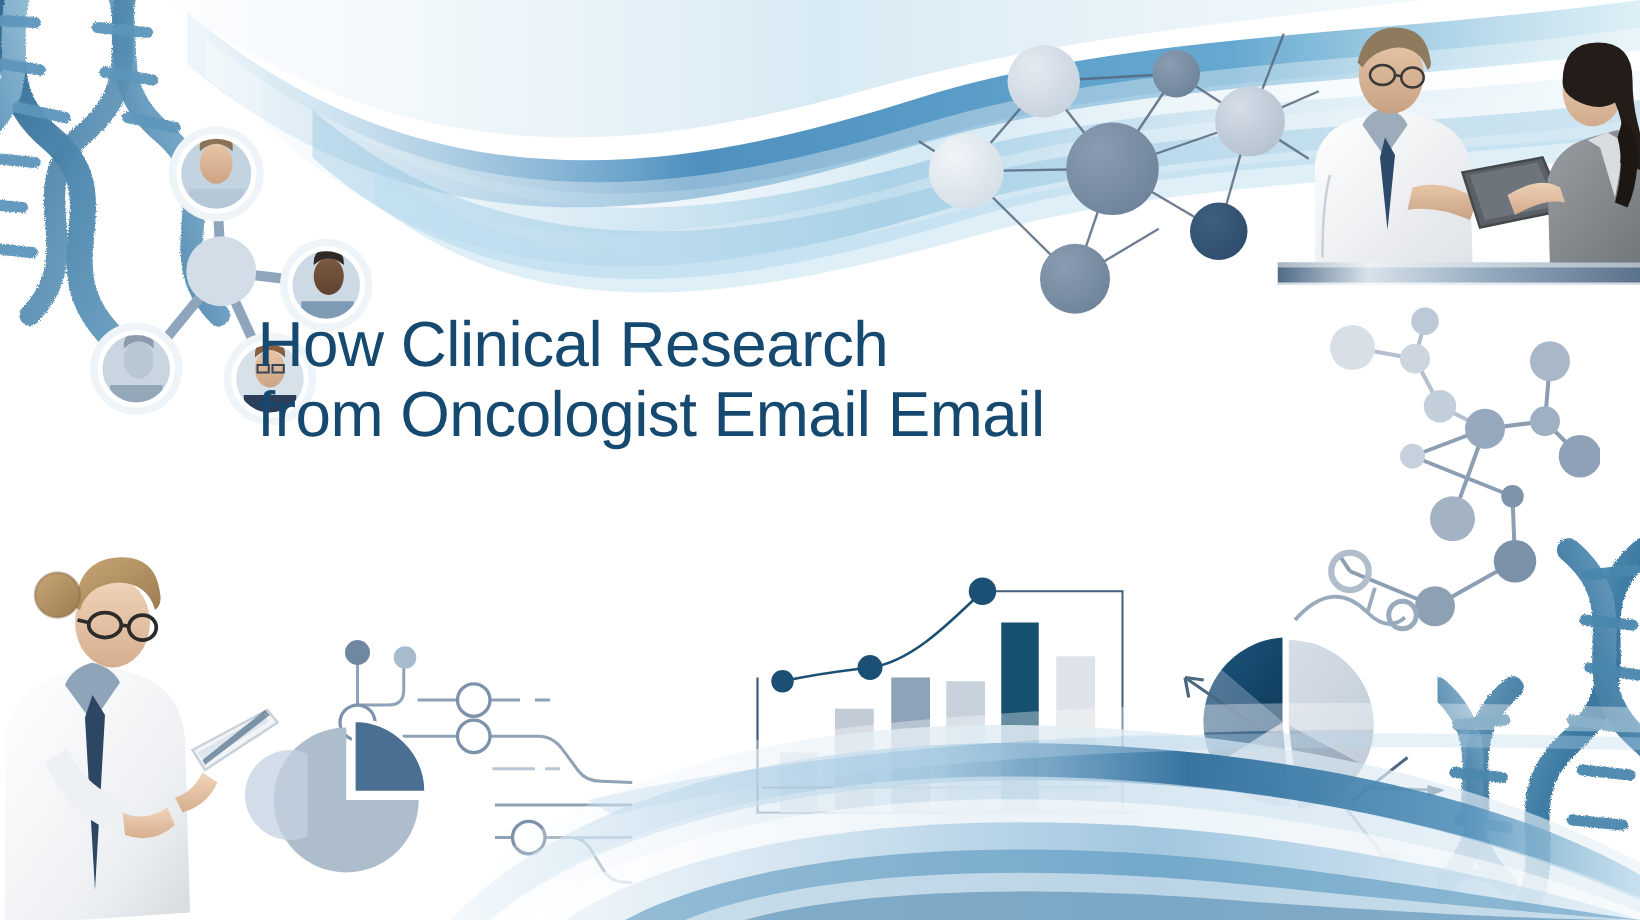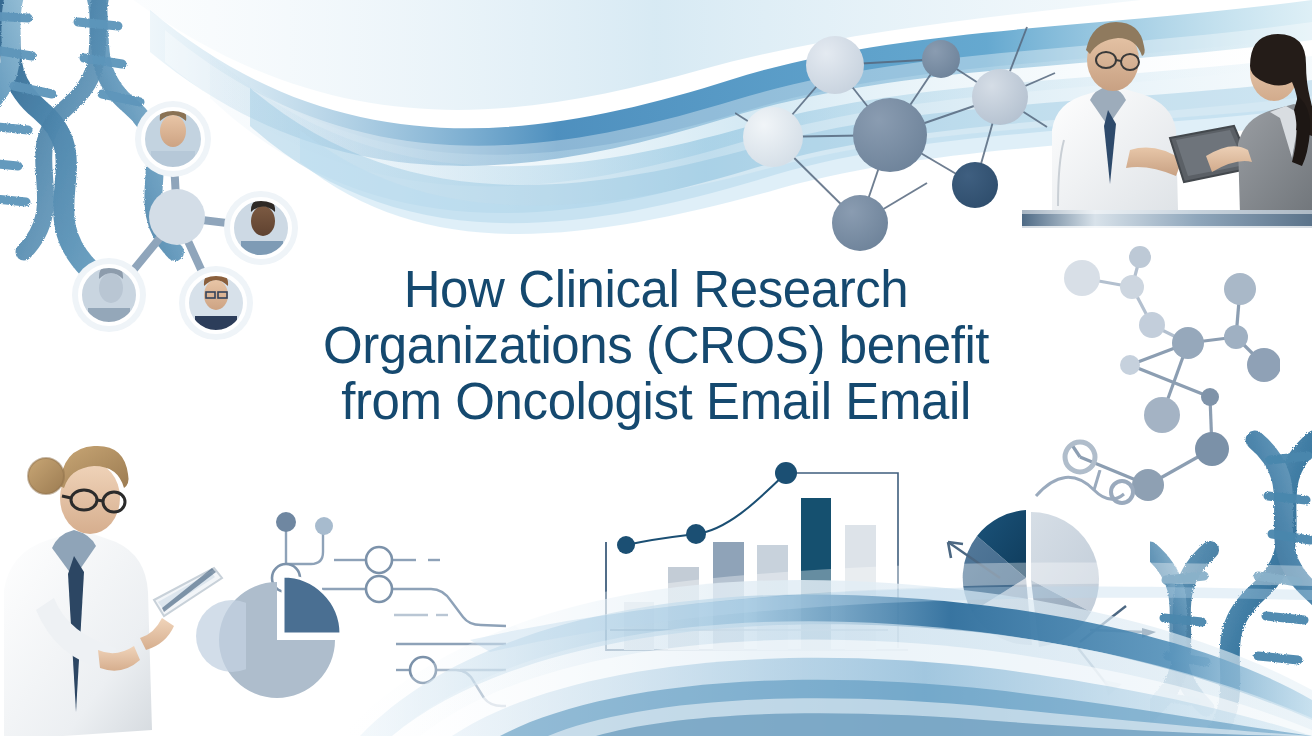--- a/index.html
+++ b/index.html
@@ -10,22 +10,22 @@
     overflow:hidden;
     position:relative;
   }
   #stage{position:relative;width:1312px;height:736px;overflow:hidden;background:#fff;}
   .layer{position:absolute;top:0;left:0;width:1312px;height:736px;}
   .abs{position:absolute;}
 
   
   #title-block{
     position:absolute;
-    left:206px; top:262px; width:900px;
-    text-align:center;
+    left:206px; top:248px; width:900px;
+    text-align:left;
     z-index:40;
     pointer-events:none;
   }
   #title-block .tline{
     display:block;
     color:#15496f;
     font-size:51px;
     line-height:56px;
     font-weight:400;
     letter-spacing:-0.4px;
@@ -558,17 +558,16 @@
     <path d="M500,736 C586,690 760,664 996,690 C1130,706 1240,726 1312,736 Z" fill="#4e8fba" opacity="0.55"></path>
     <path d="M548,736 C626,704 780,686 1000,708 C1140,722 1245,732 1312,736 Z" fill="#ffffff" opacity="0.5"></path>
     <path d="M596,736 C666,716 800,704 1010,722 C1150,732 1250,736 1312,736 Z" fill="#3c7ba8" opacity="0.5"></path>
 
     <path d="M500,612 C700,566 960,556 1312,566 L1312,586 C980,578 720,590 520,630 Z" fill="#ffffff" opacity="0.35"></path>
     <path d="M470,640 C690,590 950,580 1312,590 L1312,600 C960,592 700,604 490,652 Z" fill="#b9d7ea" opacity="0.35"></path>
   </svg>
 
   <div id="title-block">
     <span class="tline">How Clinical Research</span>
-    <span class="tline">Organizations (CROS) benefit</span>
     <span class="tline">from Oncologist Email Email</span>
   </div>
 
 </div>
 
 </body></html>

